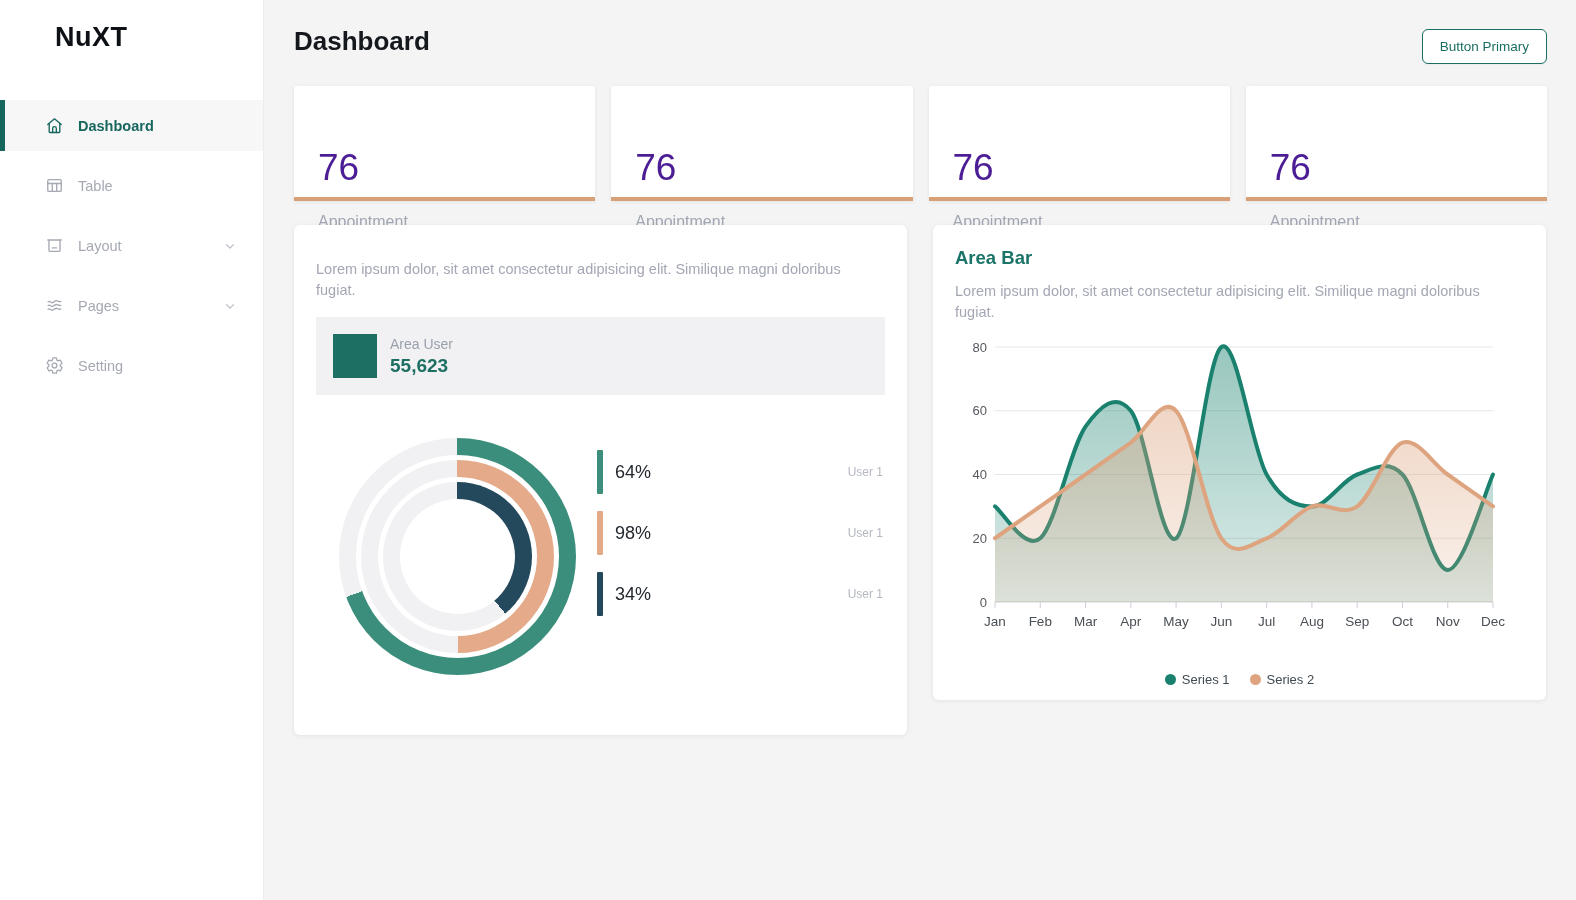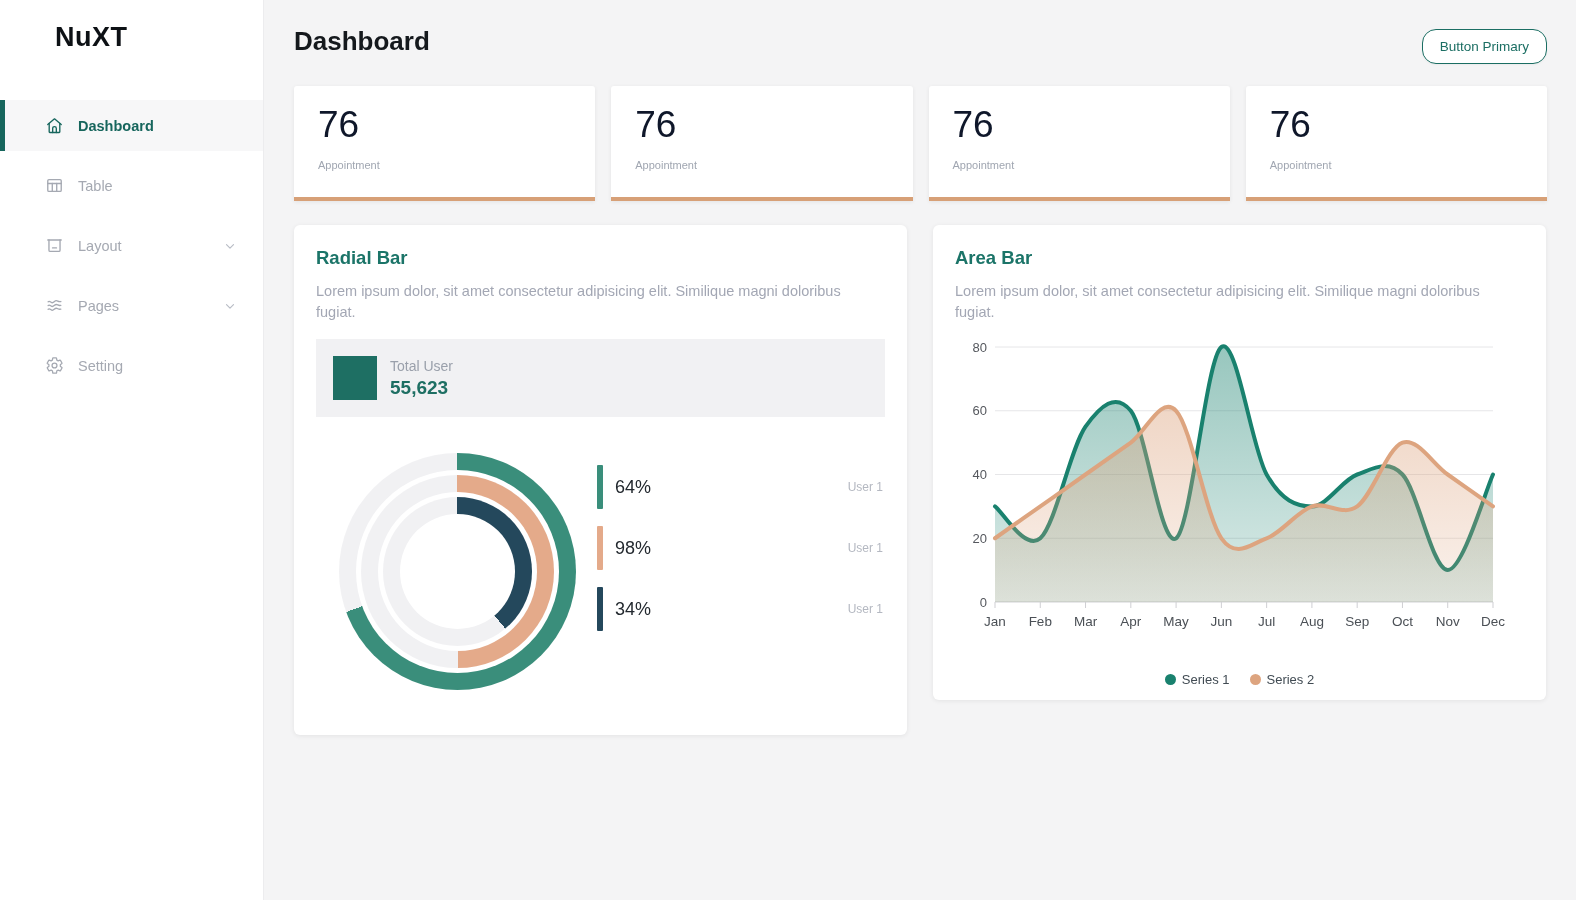--- a/index.html
+++ b/index.html
@@ -29,50 +29,50 @@
   .nav-item .chev { margin-left:auto; display:flex; color:#b9bdc6; }
   .nav-item.active {
     background:#f7f7f8; border-left-color:#17665d; color:#17665d; font-weight:700;
   }
   
   .main { flex:1; padding:24px 29px 0 31px; }
   .topbar { display:flex; justify-content:space-between; align-items:flex-start; height:62px; }
   .page-title { font-size:26px; font-weight:700; color:#15191d; padding-top:2px; }
   .btn-primary {
     background:#ffffff; border:1px solid #1b6e63; color:#1b6e63;
-    font-family:inherit; font-size:13.5px; padding:9px 17px; border-radius:14px;
+    font-family:inherit; font-size:13.5px; padding:9px 17px; border-radius:6px;
     cursor:pointer; box-shadow:0 1px 2px rgba(0,0,0,.04); margin-top:5px;
   }
   
   .stats-row { display:flex; gap:16px; }
   .stat-card {
     flex:1; background:#fff; height:115px; border-radius:3px 3px 0 0;
     box-shadow:0 1px 4px rgba(0,0,0,.07);
     border-bottom:4px solid #d7a077; padding:18px 24px 0 24px;
   }
-  .stat-value { font-size:37px; font-weight:500; color:#0f172a; line-height:1.15; }
-  .stat-label { font-size:11px; color:#a0a6b1; margin-top:12px; }
+  .stat-value { font-size:37px; font-weight:500; color:#4c1d95; line-height:1.15;margin-top:43px; }
+  .stat-label { font-size:16px; color:#a0a6b1; margin-top:23px; }
   
   .cards-row { display:flex; gap:26px; margin-top:24px; align-items:flex-start; }
   .card {
     background:#fff; border-radius:6px; box-shadow:0 1px 5px rgba(0,0,0,.07);
     padding:22px; width:613px;
   }
   .card-title { font-size:18.5px; font-weight:700; color:#1b7468; }
   .card-desc { font-size:14.5px; color:#a3a7b4; line-height:1.45; margin-top:12px; max-width:545px; }
   
   .radial-card { height:510px; }
   .total-panel {
     margin-top:16px; background:#f1f1f3; padding:17px 17px; display:flex;
     align-items:center; gap:13px;
   }
   .total-swatch { width:44px; height:44px; background:#1e6f63; }
   .total-label { font-size:14px; color:#9aa0ab; }
   .total-value { font-size:19px; font-weight:700; color:#1e6f63; margin-top:3px; }
-  .radial-area { position:relative; height:300px; margin-top:2px; }
+  .radial-area { position:relative; height:300px; margin-top:9px; }
   .donut { position:absolute; left:23px; top:34px; width:237px; height:237px; }
   .donut .ring, .donut .gap { position:absolute; border-radius:50%; }
   .donut .gap { background:#ffffff; }
   .radial-legend { position:absolute; left:281px; right:2px; top:46px; }
   .rlegend-row { display:flex; align-items:center; height:44px; margin-bottom:17px; }
   .rlegend-bar { width:6px; height:44px; border-radius:1px; }
   .rlegend-pct { margin-left:12px; font-size:18px; font-weight:500; color:#23292f; }
   .rlegend-user { margin-left:auto; font-size:12px; color:#b4b8c1; }
   
   .area-card { height:475px; }
@@ -170,26 +170,25 @@
         <div class="stat-label">Appointment</div>
       </div>
       <div class="stat-card">
         <div class="stat-value">76</div>
         <div class="stat-label">Appointment</div>
       </div>
     </div>
 
   <div class="cards-row">
     <section class="card radial-card">
-      <h2 class="card-title">Radial Bar</h2>
       <p class="card-desc">Lorem ipsum dolor, sit amet consectetur adipisicing elit. Similique magni doloribus fugiat.</p>
       <div class="total-panel">
         <div class="total-swatch"></div>
         <div>
-          <div class="total-label">Total User</div>
+          <div class="total-label">Area User</div>
           <div class="total-value">55,623</div>
         </div>
       </div>
       <div class="radial-area">
         <div class="donut" id="donut">
             <div class="ring" style="width: 237px; height: 237px; left: 0px; top: 0px; background: conic-gradient(rgb(58, 142, 123) 0deg, rgb(58, 142, 123) 250deg, rgb(241, 241, 243) 250deg, rgb(241, 241, 243) 360deg);"></div>
             <div class="gap" style="width: 203px; height: 203px; left: 17px; top: 17px;"></div>
             <div class="ring" style="width: 193px; height: 193px; left: 22px; top: 22px; background: conic-gradient(rgb(228, 170, 138) 0deg, rgb(228, 170, 138) 180deg, rgb(241, 241, 243) 180deg, rgb(241, 241, 243) 360deg);"></div>
             <div class="gap" style="width: 159px; height: 159px; left: 39px; top: 39px;"></div>
             <div class="ring" style="width: 149px; height: 149px; left: 44px; top: 44px; background: conic-gradient(rgb(36, 72, 92) 0deg, rgb(36, 72, 92) 140deg, rgb(241, 241, 243) 140deg, rgb(241, 241, 243) 360deg);"></div>

